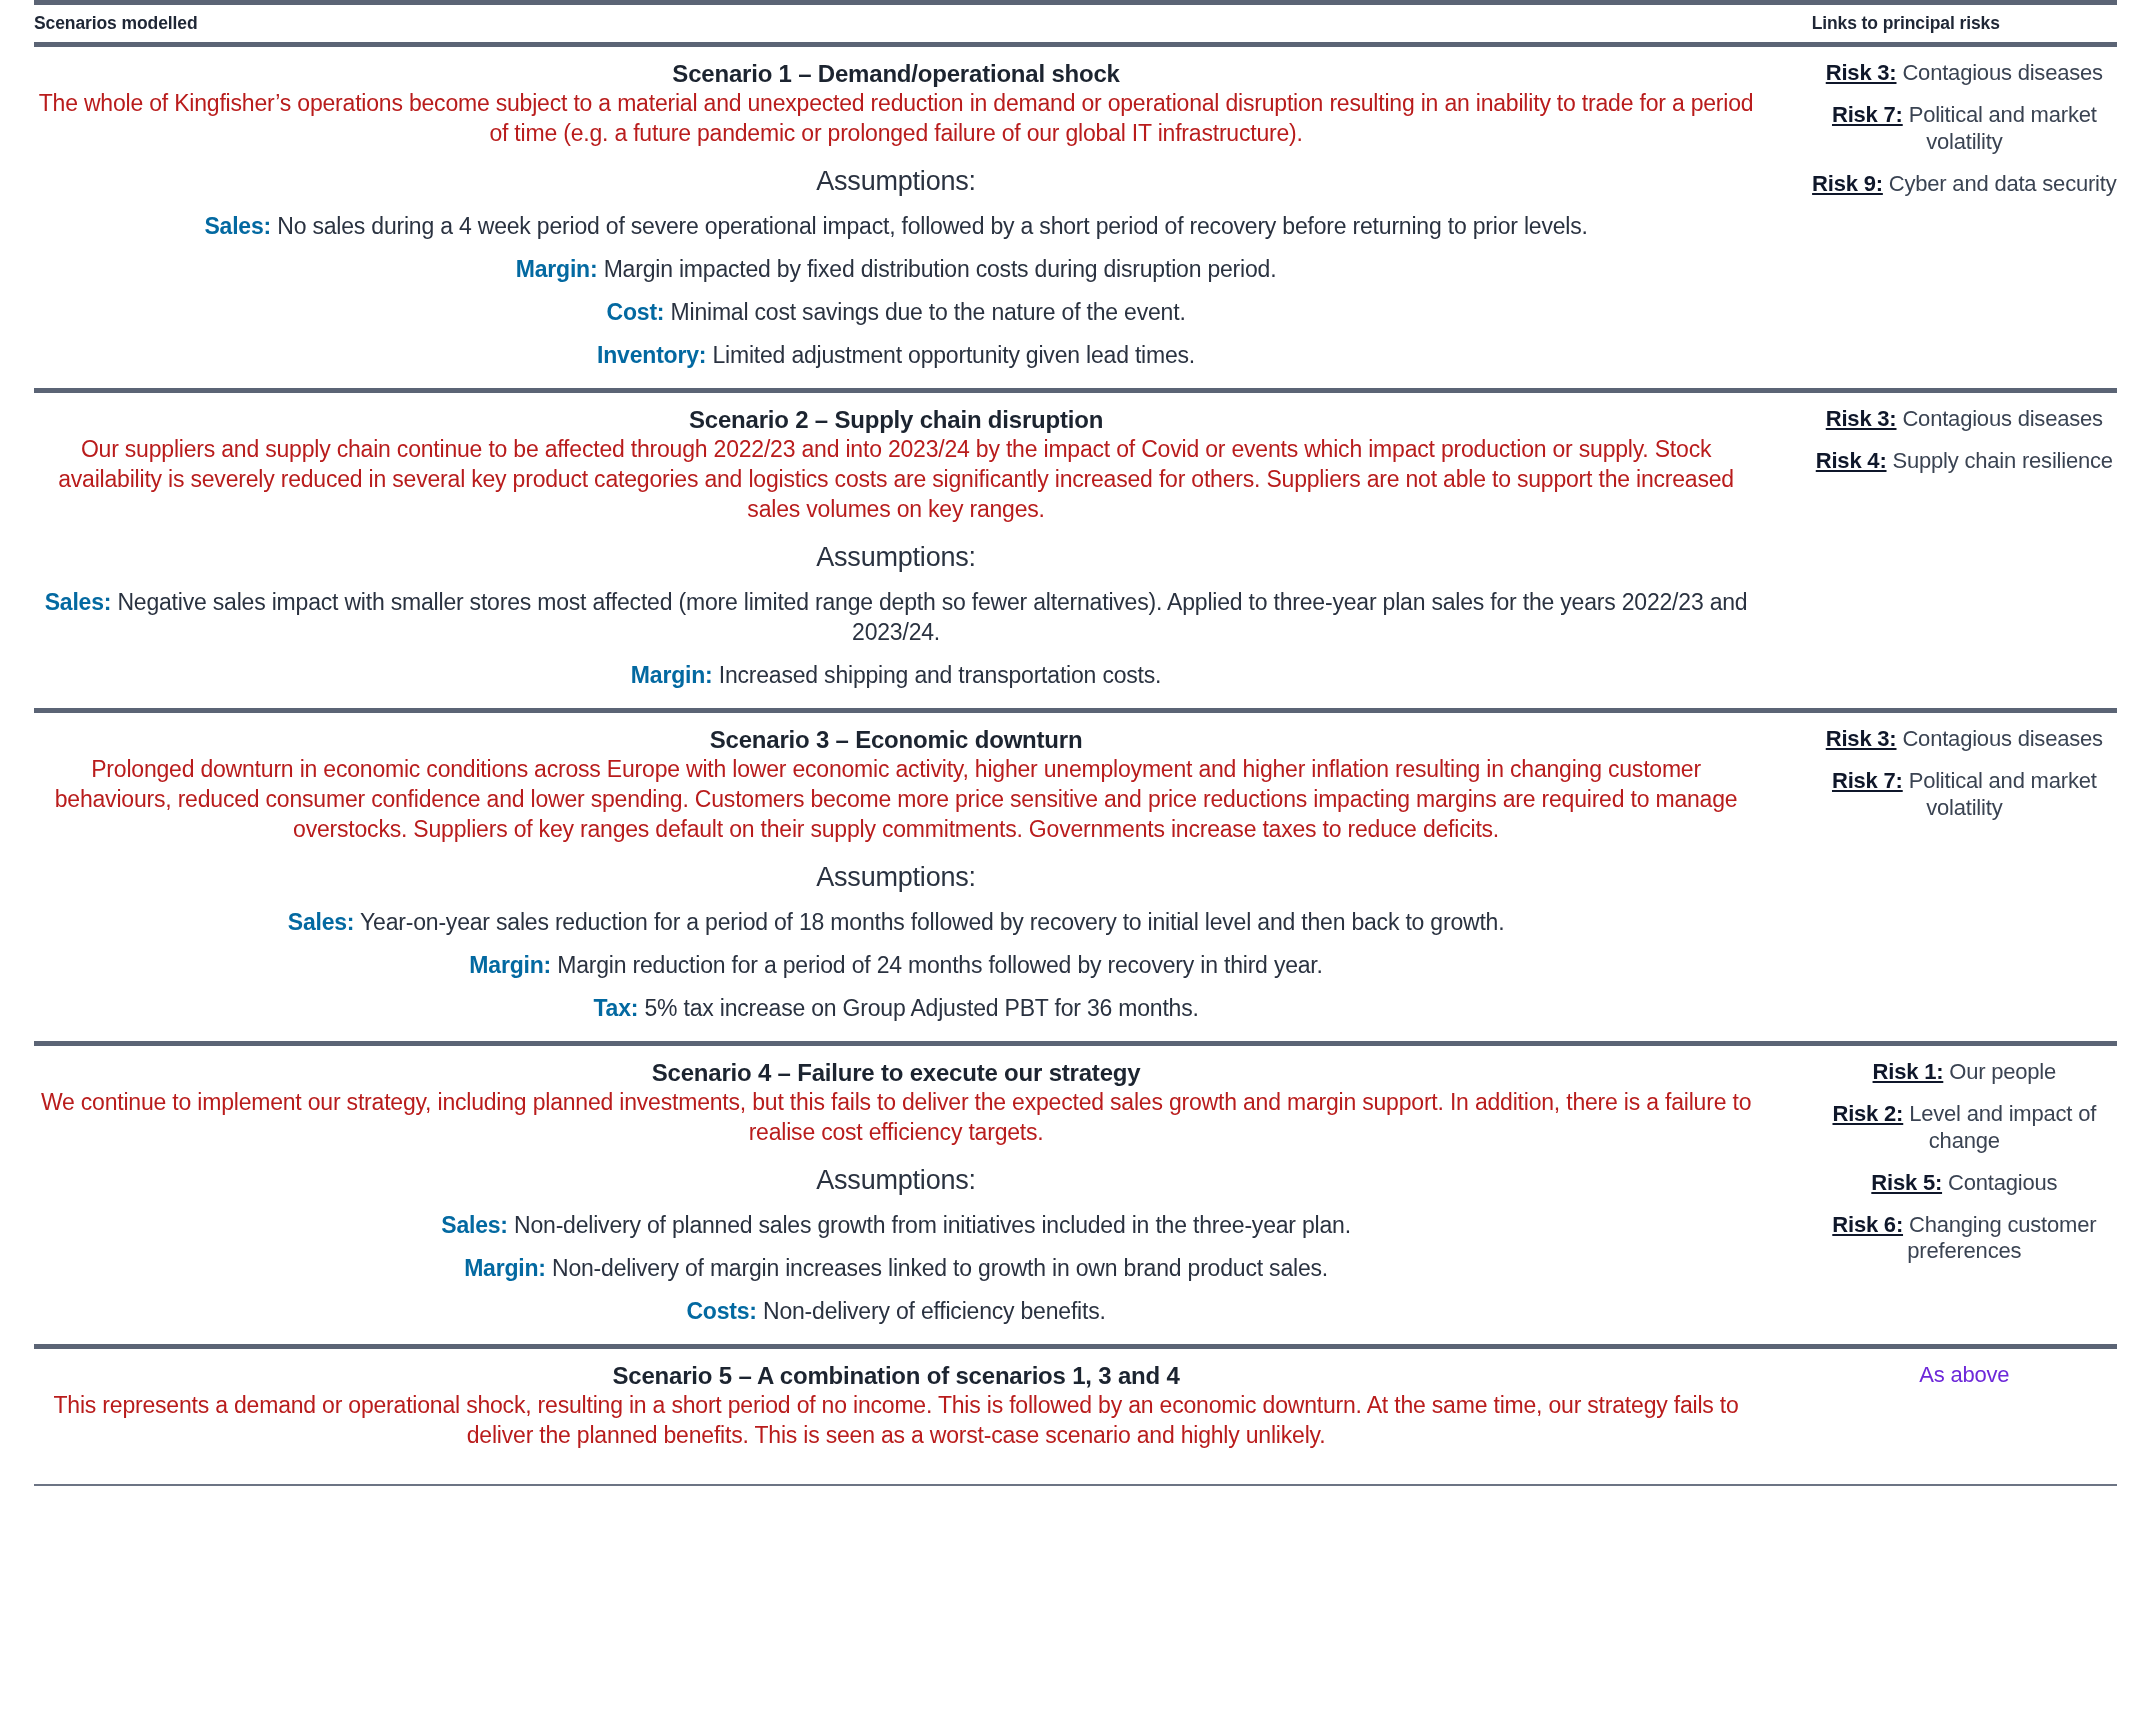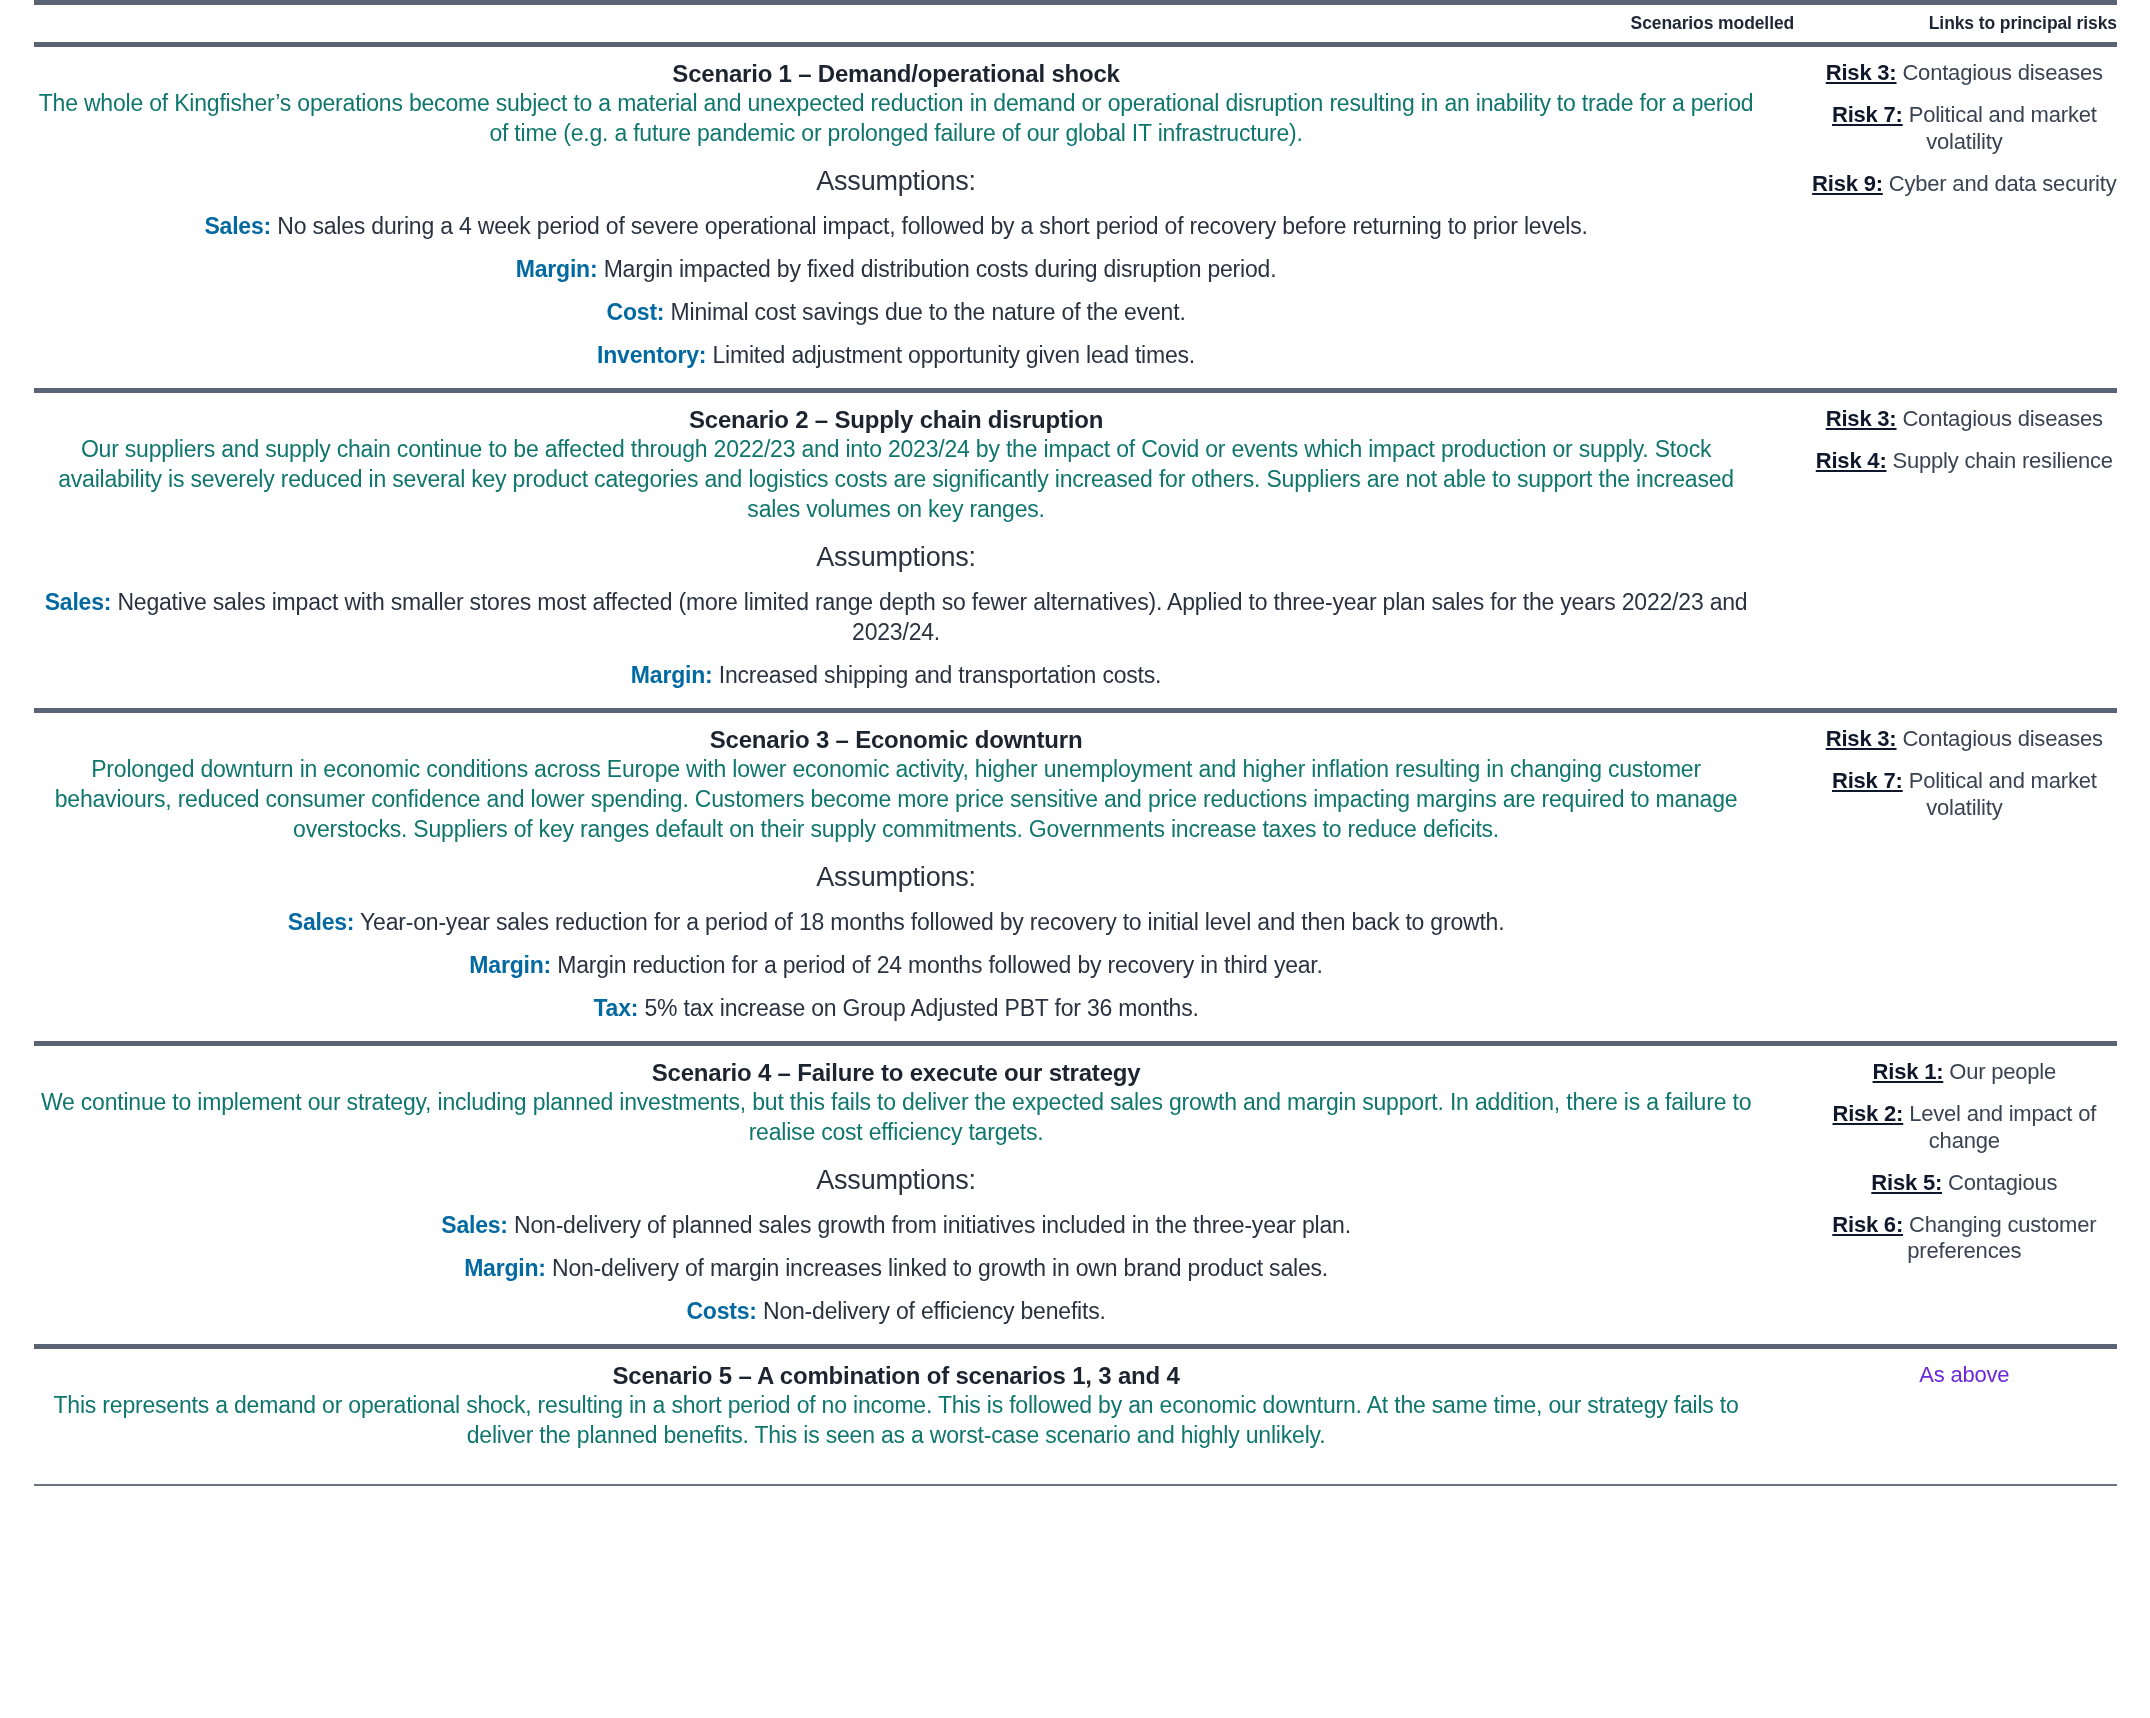--- a/index.html
+++ b/index.html
@@ -29,21 +29,21 @@
   col.col-scenarios { width: 84.5%; }
   col.col-risks     { width: 15.5%; }
 
   
   .rule-top    { border-top: 5.2px solid #5b6475; }
   .rule-row    { border-top: 5.2px solid #5b6475; text-align: center; }
   .rule-bottom { border-top: 2.9px solid #6c7484; }
 
   
   thead th {
-    text-align: right;
+    text-align: left;
     vertical-align: bottom;
     padding: 8.2px 0 8.2px 0;
     font-size: 17.5px;
     font-weight: 700;
     letter-spacing: -0.1px;
     font-family: "Liberation Sans Narrow", "Liberation Sans", sans-serif;
     font-stretch: condensed;
     color: #1f2736;
   }
   thead th.risks-head {
@@ -72,21 +72,21 @@
     font-stretch: condensed;
     color: #1c2430;
     margin: 0 0 1.2px 0;
   }
   .scen-desc {
     font-size: 23px;
     font-weight: 400;
     line-height: 1.30;
     letter-spacing: -0.2px;
     font-stretch: condensed;
-    color: #0f766e;
+    color: #b91c1c;
     margin: 0 0 15px 0;
   }
   .scen-assumptions-label {
     font-size: 27px;
     font-weight: 400;
     line-height: 1.30;
     letter-spacing: -0.2px;
     font-stretch: condensed;
     color: #2a3240;
     margin: 0 0 13px 0;

